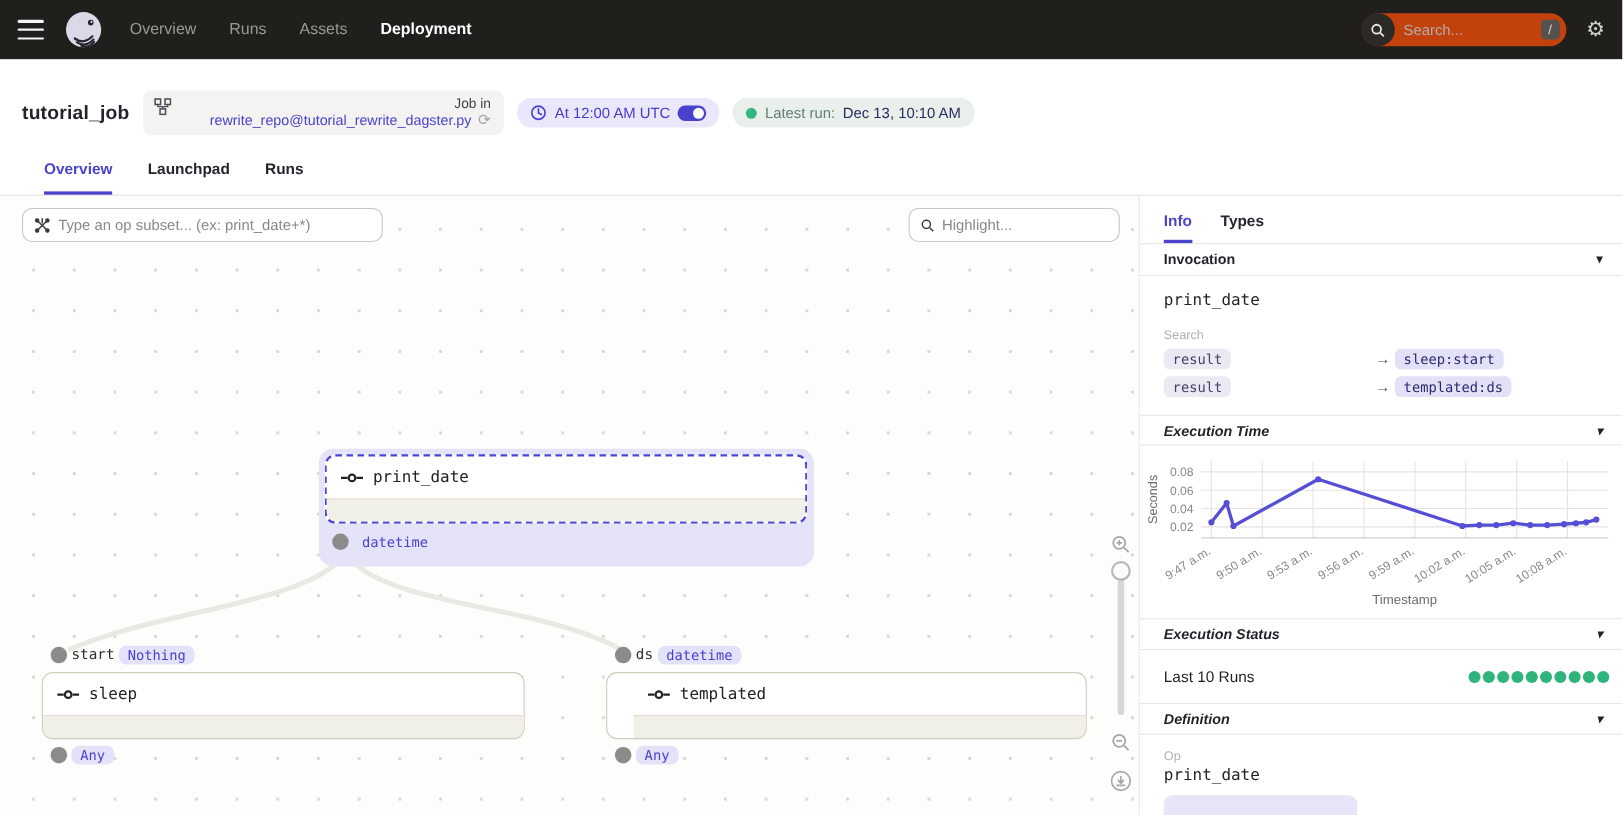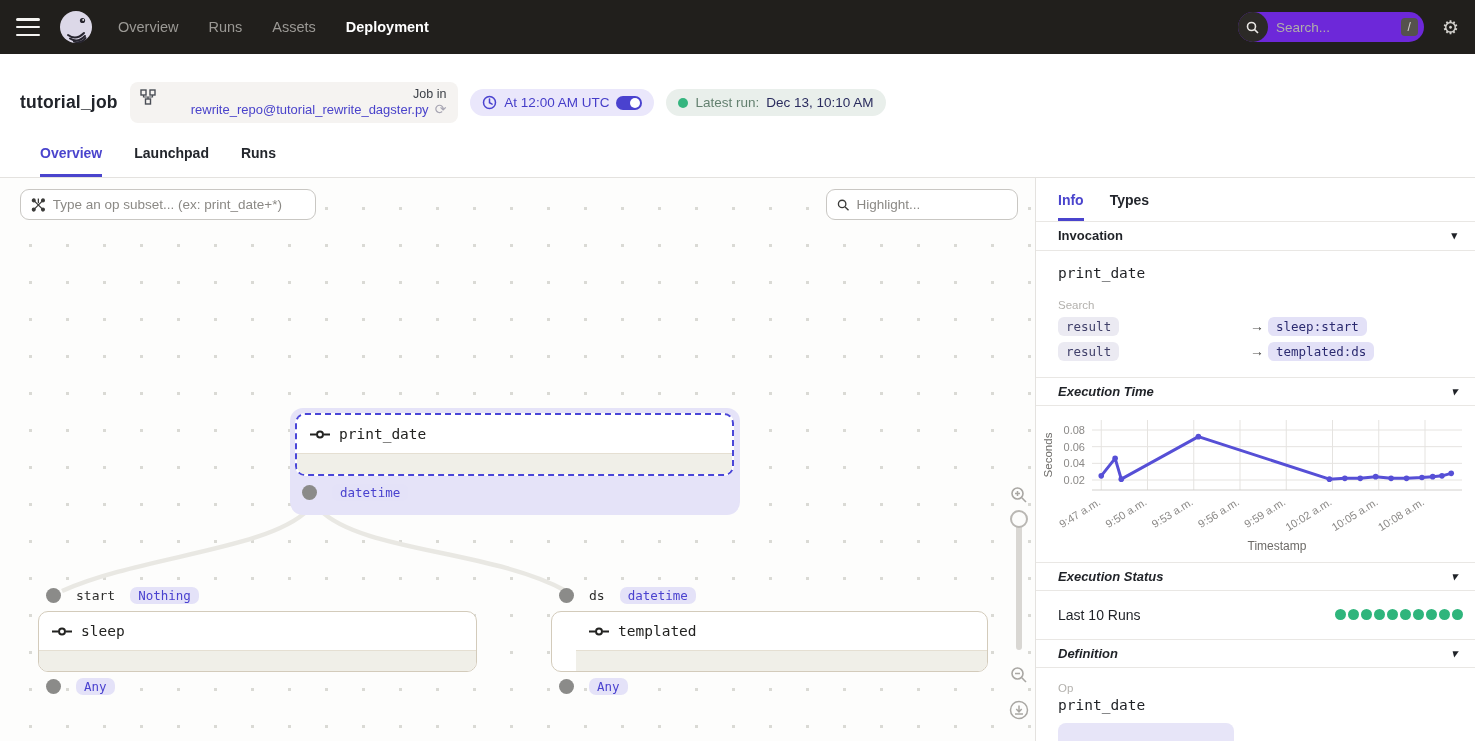--- a/index.html
+++ b/index.html
@@ -9,21 +9,21 @@
 
   
   .topnav { height:54px; background:#211f1c; display:flex; align-items:center; padding:0 16px; gap:18px; }
   .hamburger { width:24px; height:18px; display:flex; flex-direction:column; justify-content:space-between; cursor:pointer; }
   .hamburger span { height:2.5px; background:#f5f4f2; border-radius:2px; }
   .logo { width:36px; height:36px; flex:0 0 auto; }
   .navitems { display:flex; gap:30px; margin-left:6px; }
   .navitem { font-size:14.5px; font-weight:500; color:#9b9995; cursor:pointer; }
   .navitem.active { color:#ffffff; font-weight:600; }
   .nav-right { margin-left:auto; display:flex; align-items:center; gap:18px; }
-  .searchpill { width:186px; height:30px; background:#6d28d9; border-radius:15px; display:flex; align-items:center; padding:0 6px 0 0; }
+  .searchpill { width:186px; height:30px; background:#c2410c; border-radius:15px; display:flex; align-items:center; padding:0 6px 0 0; }
   .searchpill .mag { width:30px; height:30px; border-radius:50%; background:#2c2a27; display:flex; align-items:center; justify-content:center; }
   .searchpill input { flex:1; background:transparent; border:0; outline:0; color:#e8e6e3; font-size:13.5px; padding:0 8px; width:90px; font-family:"Liberation Sans",sans-serif; }
   .searchpill input::placeholder { color:#b0aeaa; }
   .kbd { background:#55524d; color:#d8d6d2; font-size:12px; border-radius:4px; padding:2px 7px; }
   .gear { color:#d2d0cc; font-size:19px; line-height:1; cursor:pointer; }
 
   
   .header { padding:28px 20px 0 20px; background:#fff;text-align:right; }
   .titlerow { display:flex; align-items:center; gap:12px; }
   .jobtitle { font-size:17.5px; font-weight:700; color:#21242a; letter-spacing:.2px; }
@@ -48,31 +48,31 @@
 
   
   .content { display:flex; height:564px; border-top:1px solid #e4e2df; }
   .graphpanel { position:relative; flex:1 1 auto; width:1035px; background:#fdfdfc;
     background-image:radial-gradient(#dadad5 1.7px, transparent 1.8px);
     background-size:37px 37px; background-position:12px 12px; overflow:hidden; }
   .ginput { position:absolute; height:31px; background:#fff; border:1px solid #c9c7c3; border-radius:9px;
     display:flex; align-items:center; gap:7px; padding:0 10px; }
   .ginput input { border:0; outline:0; font-size:13.5px; color:#5a5855; width:100%; background:transparent; font-family:"Liberation Sans",sans-serif;}
   .ginput input::placeholder { color:#8b8985; }
-  #opsubset { left:20px; top:11px; width:296px; }
+  #opsubset { left:20px; top:11px; width:328px; }
   #highlight { left:826px; top:11px; width:192px; }
 
   svg.edges { position:absolute; left:0; top:0; pointer-events:none; }
 
   .opnode { border:1px solid #d3cbbb; border-radius:10px; background:#fff; overflow:hidden; cursor:pointer; }
   .opnode .hd { display:flex; align-items:center; gap:9px; padding:0 13px; height:38px; font-size:14.5px; color:#222220; }
   .opnode .bd { height:21px; background:#f0efe8; border-top:1px solid #e5dfd2; }
   .port { width:15px; height:15px; border-radius:50%; background:#8b8b89; flex:0 0 auto; }
   .typetag { font-size:12.5px; color:#4a42cf; background:#e4e2f8; border-radius:7px; padding:1px 8px; cursor:pointer; }
-  .iorow { position:absolute; display:flex; align-items:center; gap:15px; }
+  .iorow { position:absolute; display:flex; align-items:center; gap:4px; }
   .ioname { font-size:13px; color:#2e2e2c; }
 
   .selwrap { position:absolute; left:290px; top:230px; width:450px; height:107px; background:#e5e3f8; border-radius:13px; }
   .selwrap .opnode { position:absolute; left:5px; top:5px; width:439px; border:2px dashed #4a46d8; background:#fff; }
   .selwrap .iorow { left:12px; top:76px; }
 
   .nodegroup { position:absolute; }
   .nodegroup .opnode { position:absolute; top:26px; left:0; }
 
   

